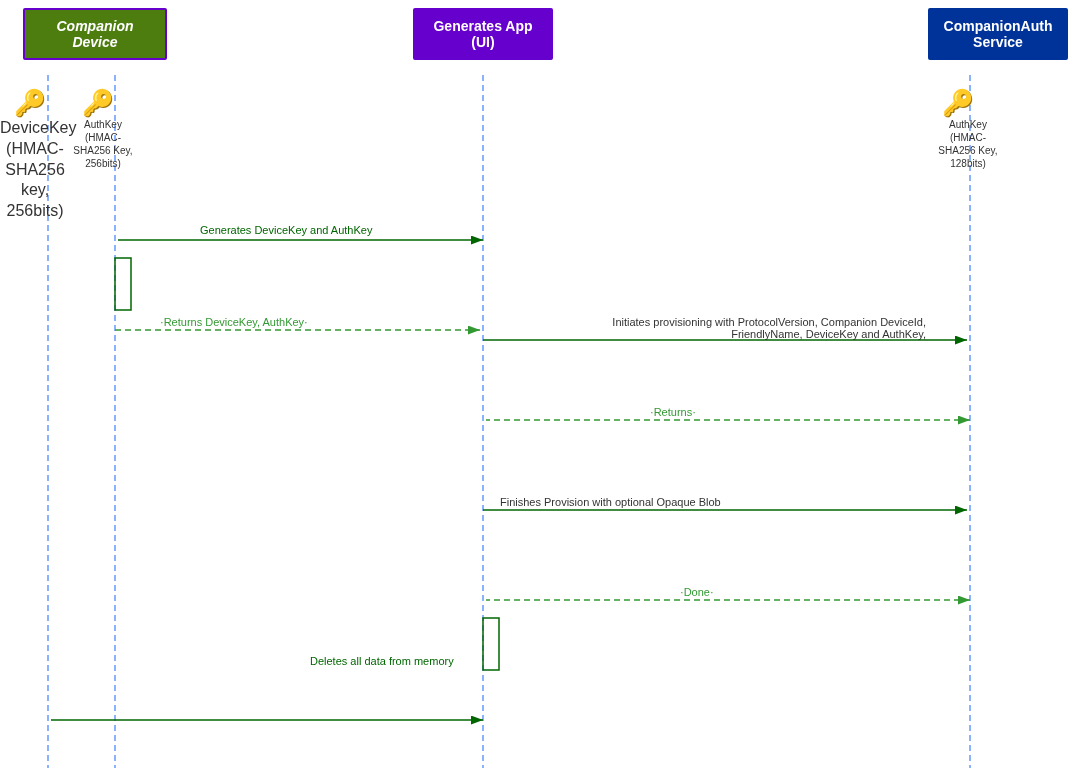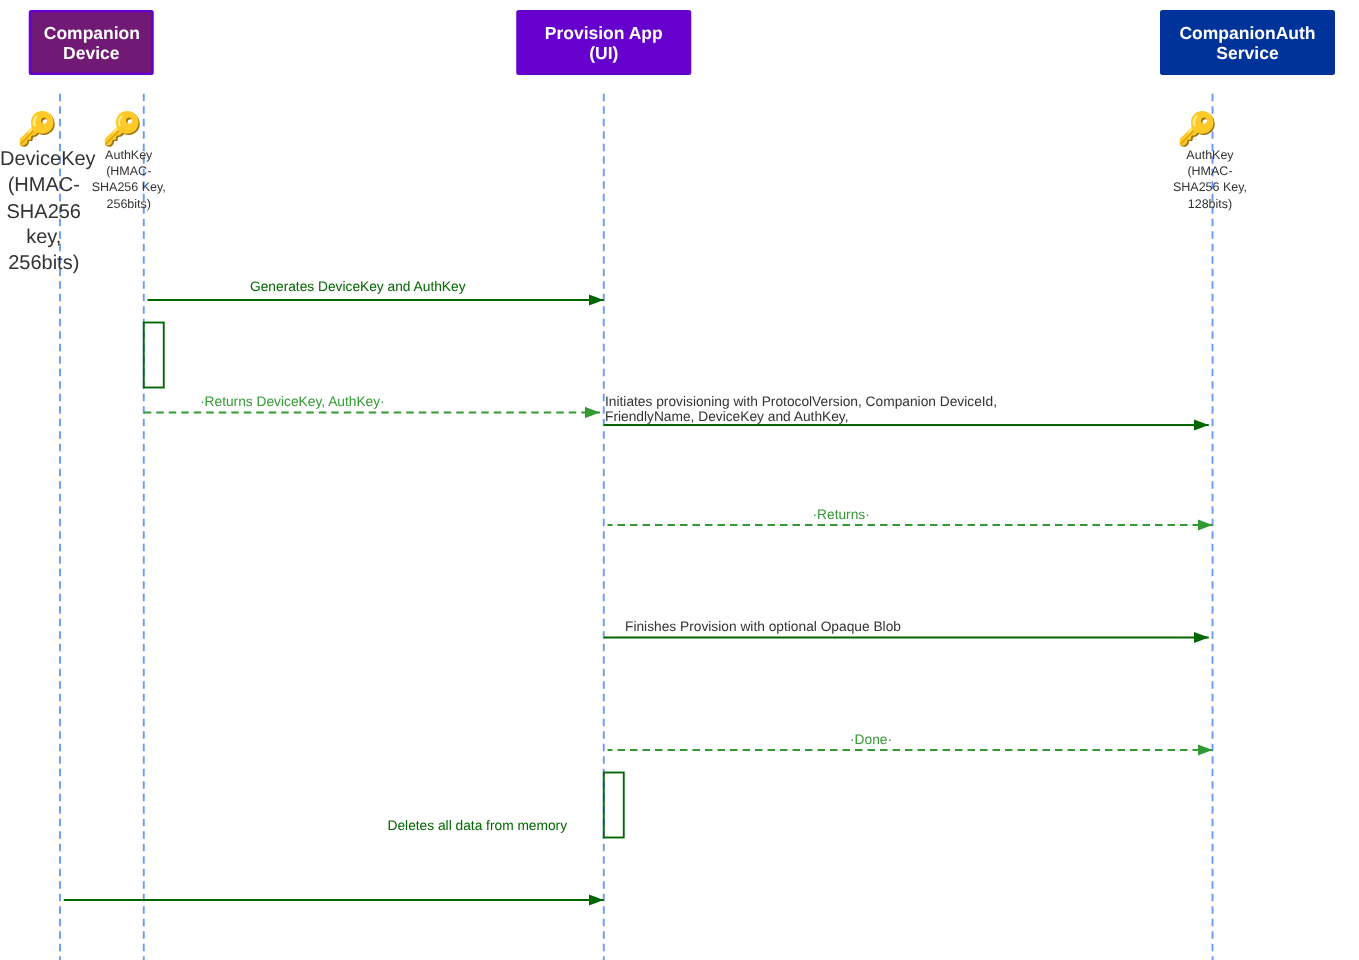--- a/index.html
+++ b/index.html
@@ -112,27 +112,27 @@
 
     <line x1="483" y1="510" x2="967" y2="510" stroke="#006600" stroke-width="1.5" marker-end="url(#arrowhead-right-solid)"></line>
 
     <line x1="970" y1="600" x2="486" y2="600" stroke="#339933" stroke-width="1.5" stroke-dasharray="6,4" marker-start="url(#arrowhead-left-dashed)"></line>
 
     <rect x="483" y="618" width="16" height="52" fill="none" stroke="#006600" stroke-width="1.5"></rect>
 
     <line x1="483" y1="720" x2="51" y2="720" stroke="#006600" stroke-width="1.5" marker-start="url(#arrowhead-left-solid)"></line>
   </svg>
 
-  <div class="actor-box" style="left:23px; top:8px; width:100px; background:#701a75; border-color:#6600cc;">
+  <div class="actor-box" style="left:23px; top:8px; width:144px; background:#4d7c0f; border-color:#6600cc;font-style:italic;">
     <span>Companion
 Device</span>
   </div>
 
   <div class="actor-box" style="left:413px; top:8px; width:140px; background:#6600cc; border-color:#6600cc;">
-    <span>Provision App
+    <span>Generates App
 (UI)</span>
   </div>
 
   <div class="actor-box blue" style="left:900px; top:8px; width:140px; background:#003399; border-color:#003399;margin-left:28px;">
     <span>CompanionAuth
 Service</span>
   </div>
 
   <div class="key-icon" style="left:14px; top:88px; color:#6600cc; font-size:26px;">🔑</div>
   <div class="key-label" style="left:0px; top:118px; width:70px; font-size:16px; color:#333;">DeviceKey<br>(HMAC-<br>SHA256 key,<br>256bits)</div>
@@ -145,21 +145,21 @@
 
   <div class="msg-label" style="left:200px; top:224px; color:#006600;">
     <span>Generates DeviceKey and AuthKey</span>
   </div>
 
 
   <div class="msg-label" style="left:160px; top:316px; color:#339933;">
     ·Returns DeviceKey, AuthKey·
   </div>
 
-  <div class="msg-label" style="left:484px; top:316px; color:#333; white-space:normal; width:420px; font-size:11px; text-align:left;">
+  <div class="msg-label" style="left:506px; top:316px; color:#333; white-space:normal; width:420px; font-size:11px; text-align:right;">
     Initiates provisioning with ProtocolVersion, Companion DeviceId,<br>FriendlyName, DeviceKey and AuthKey,
   </div>
 
   <div class="msg-label" style="left:650px; top:406px; color:#339933;">
     ·Returns·
   </div>
 
   <div class="msg-label" style="left:500px; top:496px; color:#333;">
     Finishes Provision with optional Opaque Blob
   </div>

